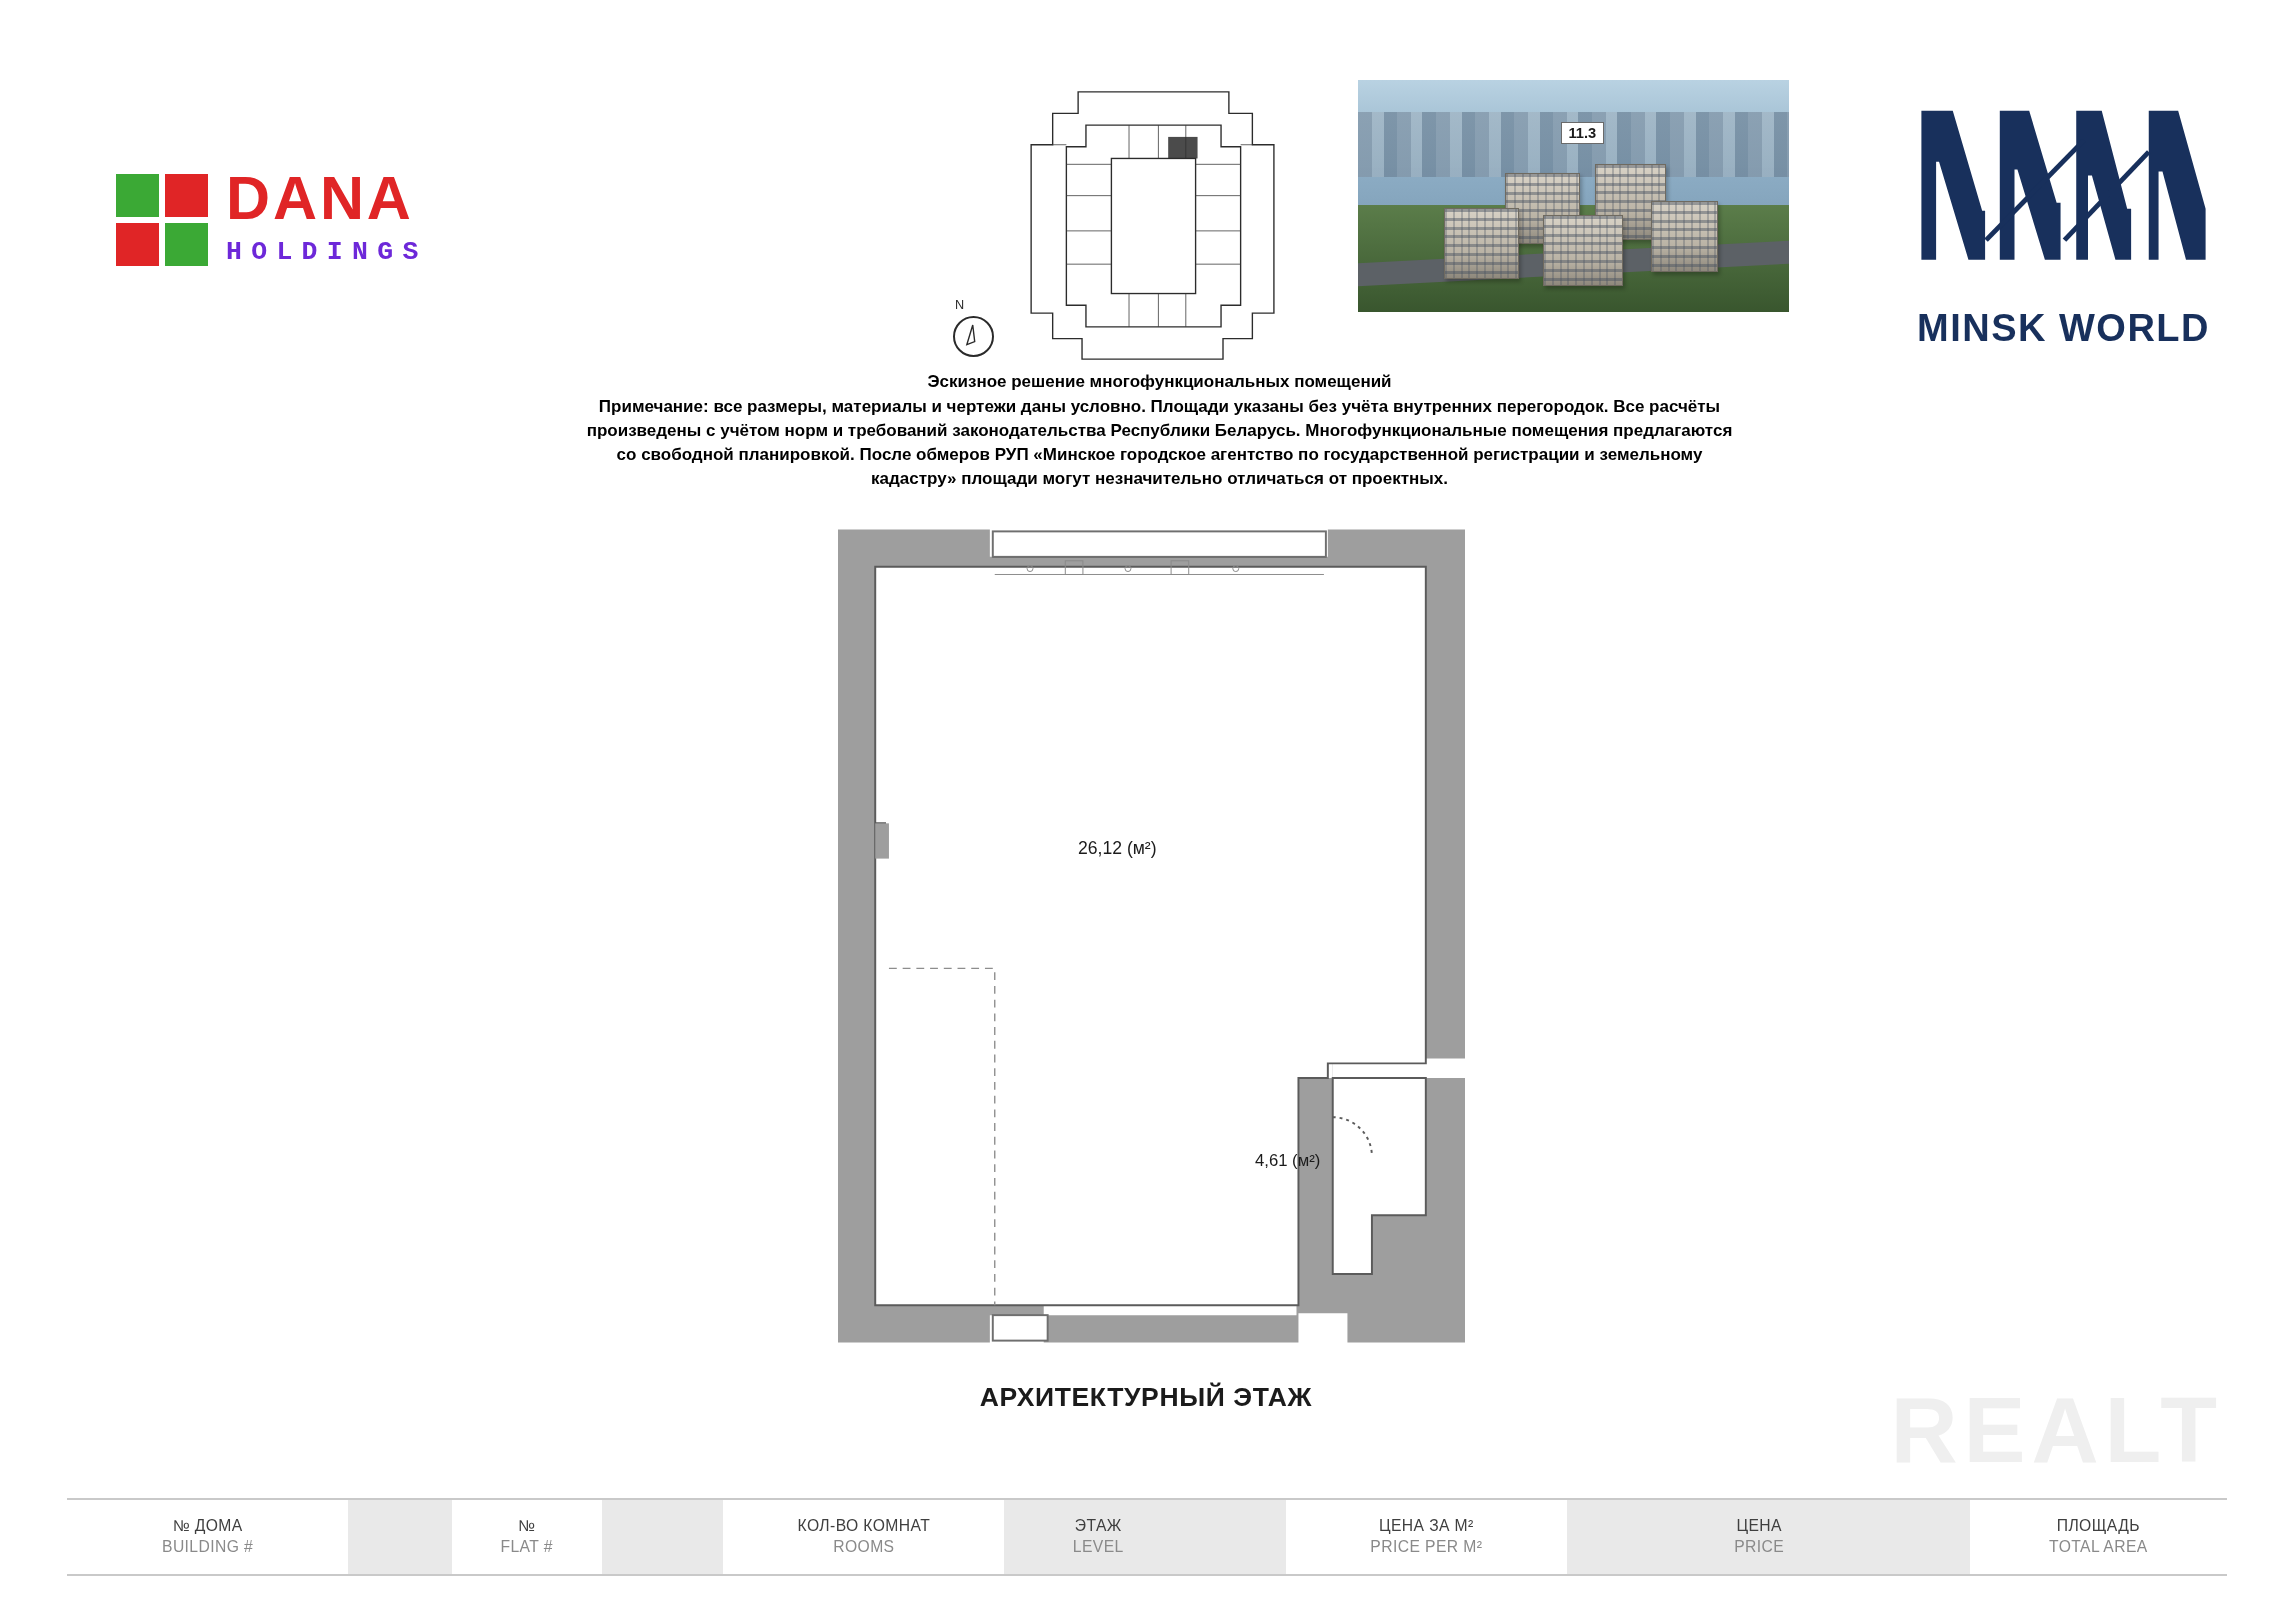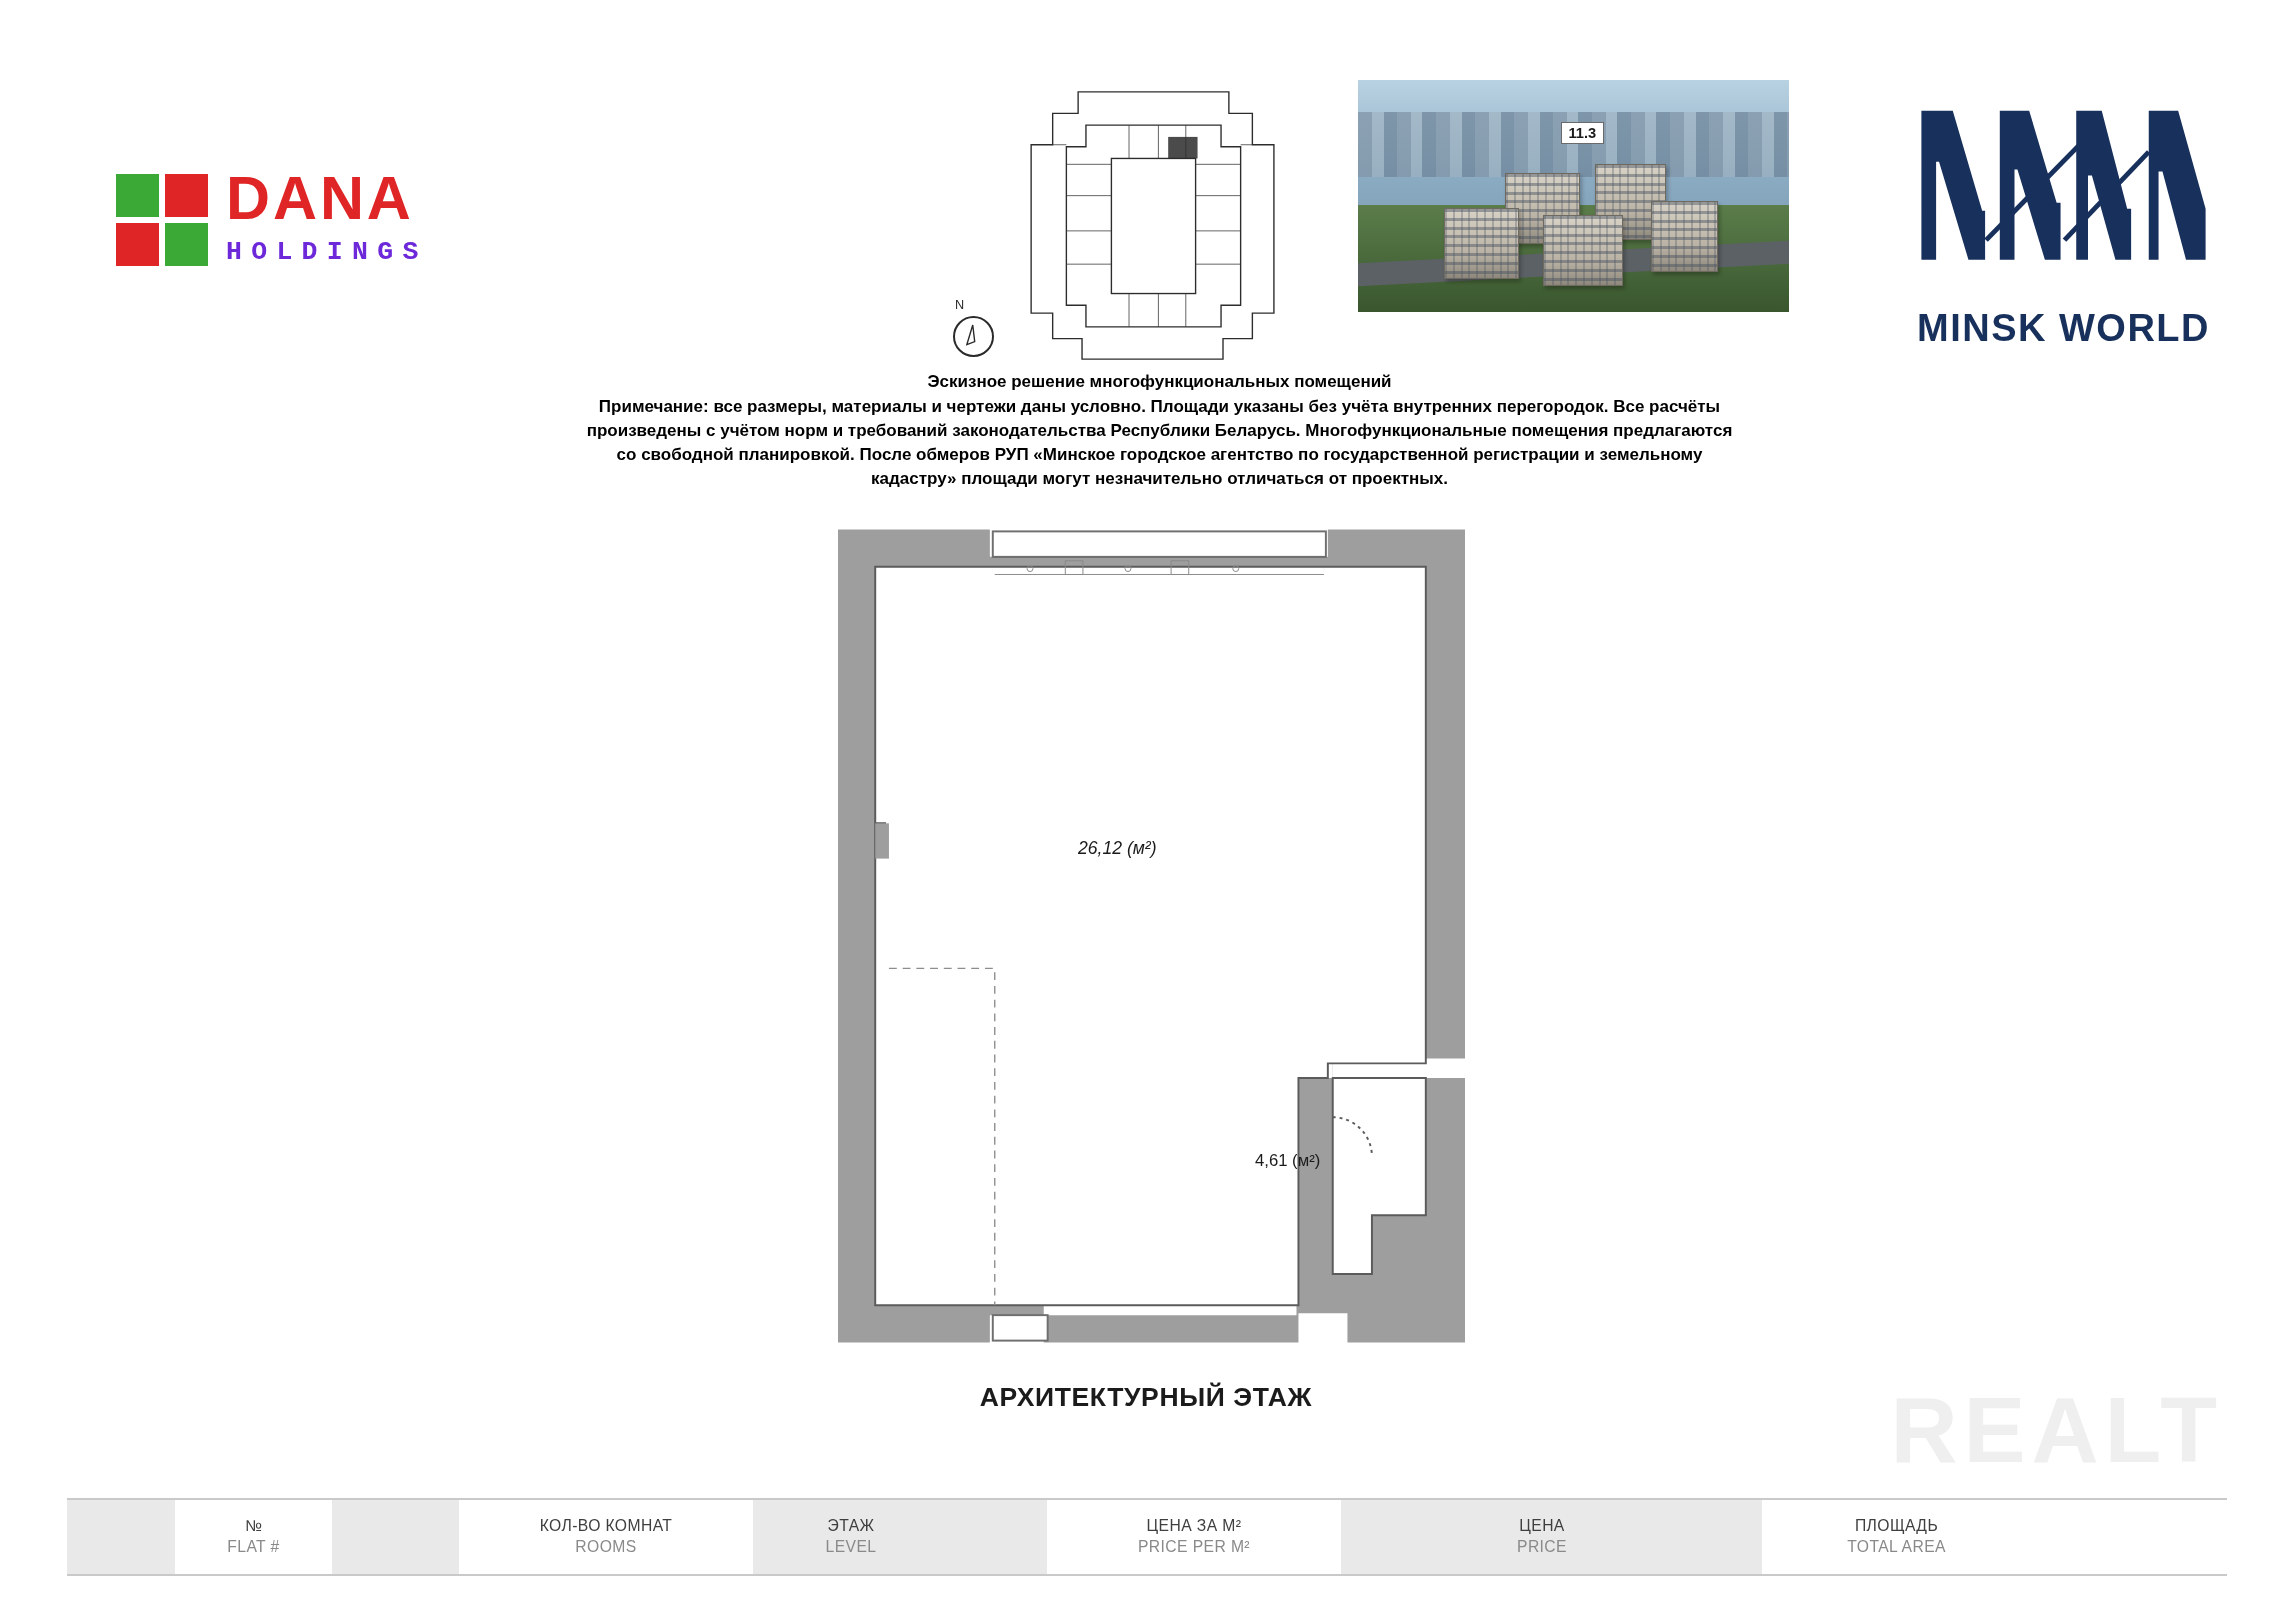--- a/index.html
+++ b/index.html
@@ -236,21 +236,21 @@
     top: 529px;
     width: 627px;
     height: 814px;
   }
   .area-label {
     position: absolute;
     font-size: 17.6px;
     color: #1b1b1b;
     white-space: nowrap;
   }
-  .area-main { left: 240px; top: 309px; font-style: italic; }
+  .area-main { left: 240px; top: 309px; }
   .area-second { left: 417px; top: 622px; font-size: 16.7px; }
 
   .plan-caption {
     position: absolute;
     left: 0;
     top: 1382px;
     width: 2292px;
     text-align: center;
     font-size: 26.5px;
     font-weight: bold;
@@ -462,20 +462,24 @@
 
   <div class="area-label area-main">26,12 (м²)</div>
   <div class="area-label area-second">4,61 (м²)</div>
 </div>
 
 <div class="plan-caption">АРХИТЕКТУРНЫЙ ЭТАЖ</div>
 
 <div class="watermark">REALT</div>
 
 <div class="footer">
+  <div class="fcell c-building">
+    <span class="ru">№ ДОМА</span>
+    <span class="en">BUILDING #</span>
+  </div>
   <div class="fcell shaded c-gap1"></div>
 
   <div class="fcell c-flat">
     <span class="ru">№</span>
     <span class="en">FLAT #</span>
   </div>
   <div class="fcell shaded c-gap2"></div>
 
   <div class="fcell c-rooms">
     <span class="ru">КОЛ-ВО КОМНАТ</span>

